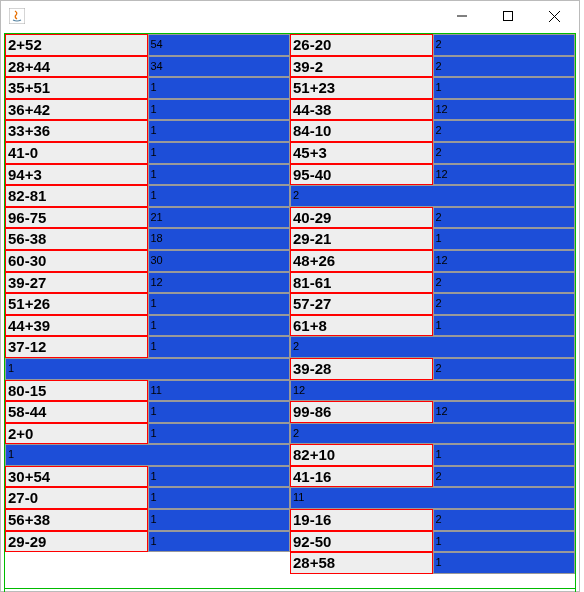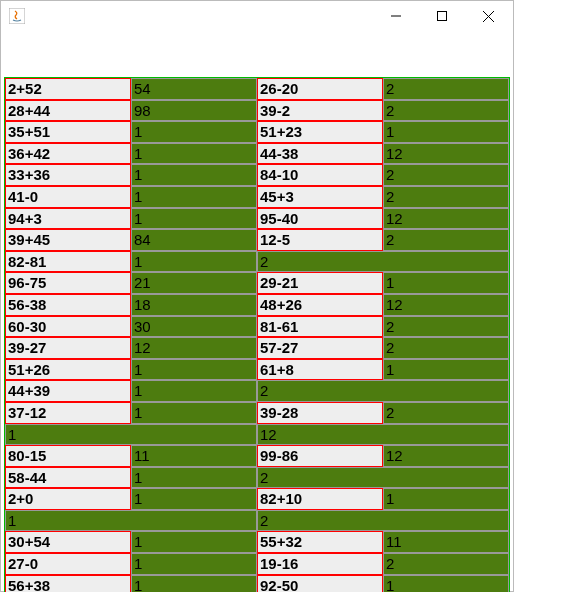--- a/index.html
+++ b/index.html
@@ -5,27 +5,26 @@
   * { box-sizing: border-box; margin: 0; padding: 0; }
   body {
     font-family: "Microsoft YaHei", Arial, sans-serif;
     font-size: 12px;
     background: #fff;
     width: 584px;
     height: 592px;
     overflow: hidden;
   }
   .window {
-    width: 514px;
+    width: 580px;
     height: 592px;
     border: 1px solid #bbb;
     background: #fff;
     display: flex;
     flex-direction: column;
-    gap: 44px;
   }
   .titlebar {
     height: 32px;
     display: flex;
     align-items: center;
     padding: 0 2px 0 8px;
     background: #fff;
   }
   .java-icon {
     width: 16px;
@@ -75,22 +74,22 @@
     font-size: 15px;
     font-weight: bold;
     padding: 0 2px;
     line-height: 19px;
     color: #000;
     overflow: hidden;
   }
   .a-cell {
     flex: 1;
     border: 1px solid #999;
-    background: #4d7c0f;
-    font-size: 15px;
+    background: #1d4ed8;
+    font-size: 11px;
     padding: 0 2px;
     line-height: 19px;
     color: #000;
     overflow: hidden;
   }
   .toolbar {
     display: flex;
     justify-content: center;
     align-items: center;
     padding: 4px 0;
@@ -132,45 +131,41 @@
 
   <div class="content">
     <div class="grid-wrap">
       <div class="col-pair" id="col-left">
           <div class="row">
             <div class="q-cell">2+52</div>
             <div class="a-cell">54</div>
           </div>
           <div class="row">
             <div class="q-cell">28+44</div>
-            <div class="a-cell">98</div>
+            <div class="a-cell">34</div>
           </div>
           <div class="row">
             <div class="q-cell">35+51</div>
             <div class="a-cell">1</div>
           </div>
           <div class="row">
             <div class="q-cell">36+42</div>
             <div class="a-cell">1</div>
           </div>
           <div class="row">
             <div class="q-cell">33+36</div>
             <div class="a-cell">1</div>
           </div>
           <div class="row">
             <div class="q-cell">41-0</div>
             <div class="a-cell">1</div>
           </div>
           <div class="row">
             <div class="q-cell">94+3</div>
             <div class="a-cell">1</div>
-          </div>
-          <div class="row">
-            <div class="q-cell">39+45</div>
-            <div class="a-cell">84</div>
           </div>
           <div class="row">
             <div class="q-cell">82-81</div>
             <div class="a-cell">1</div>
           </div>
           <div class="row">
             <div class="q-cell">96-75</div>
             <div class="a-cell">21</div>
           </div>
           <div class="row">
@@ -255,24 +250,24 @@
           </div>
           <div class="row">
             <div class="q-cell">45+3</div>
             <div class="a-cell">2</div>
           </div>
           <div class="row">
             <div class="q-cell">95-40</div>
             <div class="a-cell">12</div>
           </div>
           <div class="row">
-            <div class="q-cell">12-5</div>
-            <div class="a-cell">2</div>
-          </div>
-          <div class="row">
+            <div class="a-cell">2</div>
+          </div>
+          <div class="row">
+            <div class="q-cell">40-29</div>
             <div class="a-cell">2</div>
           </div>
           <div class="row">
             <div class="q-cell">29-21</div>
             <div class="a-cell">1</div>
           </div>
           <div class="row">
             <div class="q-cell">48+26</div>
             <div class="a-cell">12</div>
           </div>
@@ -303,24 +298,24 @@
             <div class="a-cell">12</div>
           </div>
           <div class="row">
             <div class="a-cell">2</div>
           </div>
           <div class="row">
             <div class="q-cell">82+10</div>
             <div class="a-cell">1</div>
           </div>
           <div class="row">
-            <div class="a-cell">2</div>
-          </div>
-          <div class="row">
-            <div class="q-cell">55+32</div>
+            <div class="q-cell">41-16</div>
+            <div class="a-cell">2</div>
+          </div>
+          <div class="row">
             <div class="a-cell">11</div>
           </div>
           <div class="row">
             <div class="q-cell">19-16</div>
             <div class="a-cell">2</div>
           </div>
           <div class="row">
             <div class="q-cell">92-50</div>
             <div class="a-cell">1</div>
           </div>

